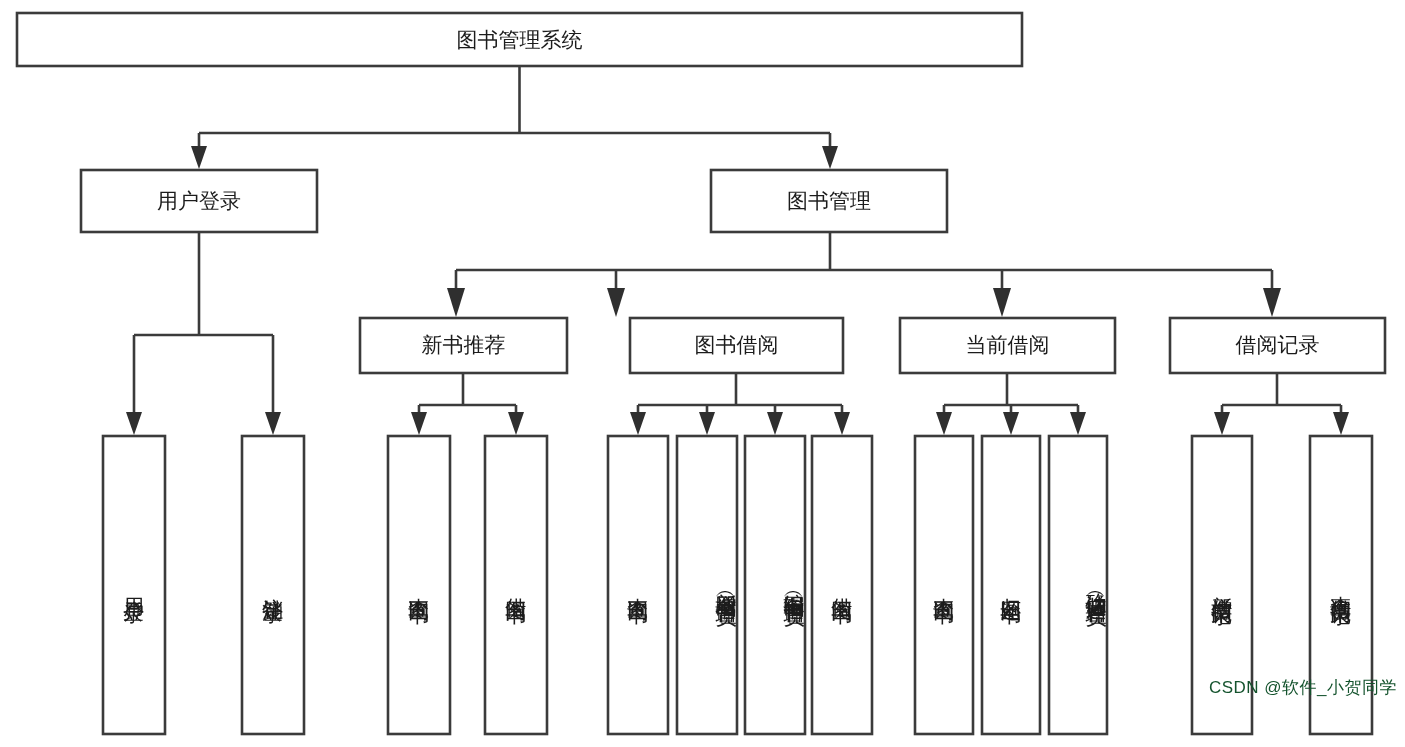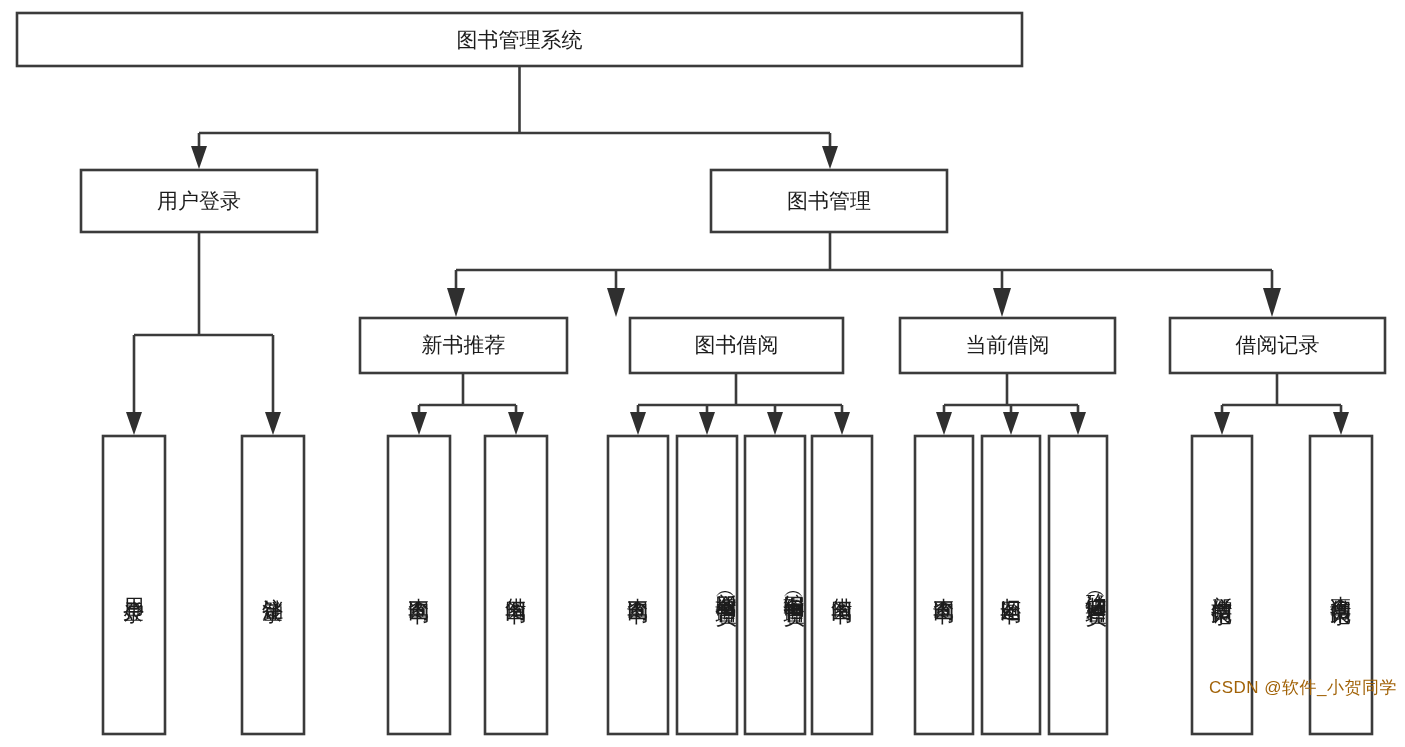--- a/index.html
+++ b/index.html
@@ -62,21 +62,21 @@
     justify-content: center;
     white-space: nowrap;
     pointer-events: none;
   }
   .watermark {
     position: absolute;
     right: 8px;
     bottom: 4px;
     font-family: "Liberation Sans", "DejaVu Sans", sans-serif;
     font-size: 17px;
-    color: #a16207;
+    color: #14532d;
     letter-spacing: 0.5px;
     white-space: nowrap;
   }
 </style>
 </head>
 <body>
 
 <div id="diagram-root">
 
   <svg class="diagram-canvas" viewBox="0 0 1405 747">

